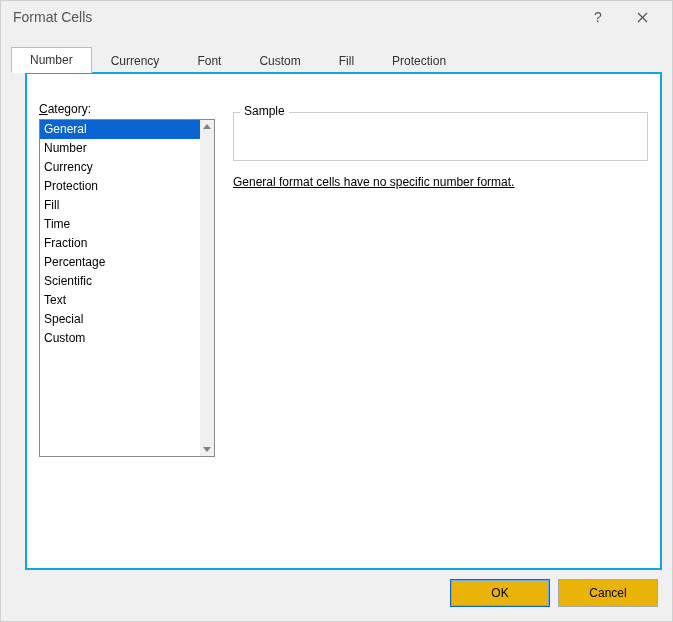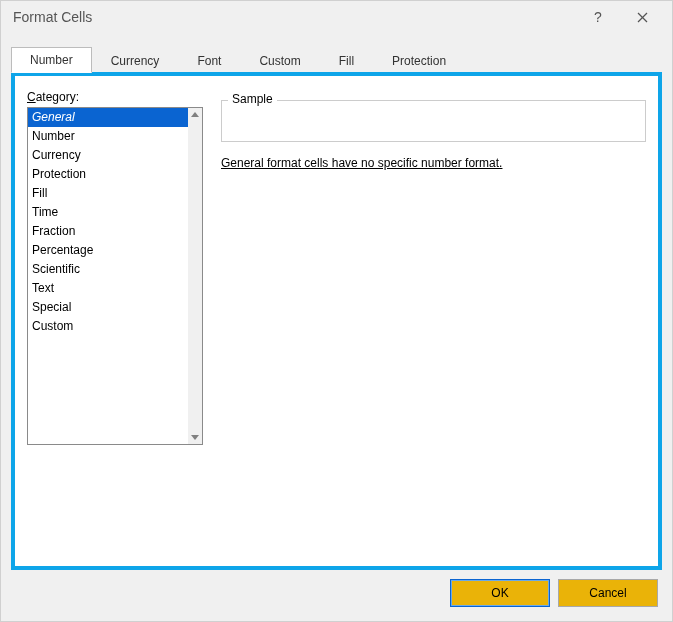--- a/index.html
+++ b/index.html
@@ -42,27 +42,27 @@
   color: #333;
 }
 .tab.active {
   background: #ffffff;
   border: 1px solid #bcbcbc;
   border-bottom: 1px solid #fff;
   z-index: 2;
 }
 
 .tabpanel {
-  margin: 0 10px 0 10px;
-  border: 4px solid #0ea5e9;
+  margin: 0 10px 0 24px;
+  border: 2px solid #0ea5e9;
   background: #ffffff;
   height: 498px;
   position: relative;
   top: -1px;
-  padding: 14px 12px;
+  padding: 28px 12px;
 }
 
 .content-row { display: flex; gap: 18px; }
 
 .cat-col { width: 176px; }
 .cat-label { margin-bottom: 3px; color: #000; }
 .cat-label .ul { text-decoration: underline; }
 .listbox {
   width: 176px; height: 338px;
   border: 1px solid #8a8a8a;
@@ -73,38 +73,37 @@
 .list-inner { position: absolute; left: 0; top: 0; right: 14px; bottom: 0; overflow: hidden; }
 .list-item {
   padding: 1px 4px;
   line-height: 17px;
   cursor: pointer;
   color: #000;
 }
 .list-item.selected {
   background: #0a64d1;
   color: #fff;
-  font-style: italic;
 }
 .list-scroll {
   position: absolute; right: 0; top: 0; bottom: 0; width: 14px;
   background: #f0f0f0;
   display: flex; flex-direction: column; justify-content: space-between; align-items: center;
   border-left: 0;
 }
 .scroll-arrow { width: 0; height: 0; }
 .scroll-arrow.up { border-left: 4px solid transparent; border-right: 4px solid transparent; border-bottom: 5px solid #808080; margin-top: 4px; }
 .scroll-arrow.down { border-left: 4px solid transparent; border-right: 4px solid transparent; border-top: 5px solid #808080; margin-bottom: 4px; }
 
 .right-col { flex: 1; }
 .sample-group {
   position: relative;
   border: 1px solid #cccccc;
   margin-top: 10px;
-  height: 42px;
+  height: 49px;
 }
 .sample-legend {
   position: absolute;
   top: -9px; left: 6px;
   background: #fff;
   padding: 0 4px;
   color: #000;
 }
 .desc-text { margin-top: 14px; color: #000; text-decoration: underline; }
 

